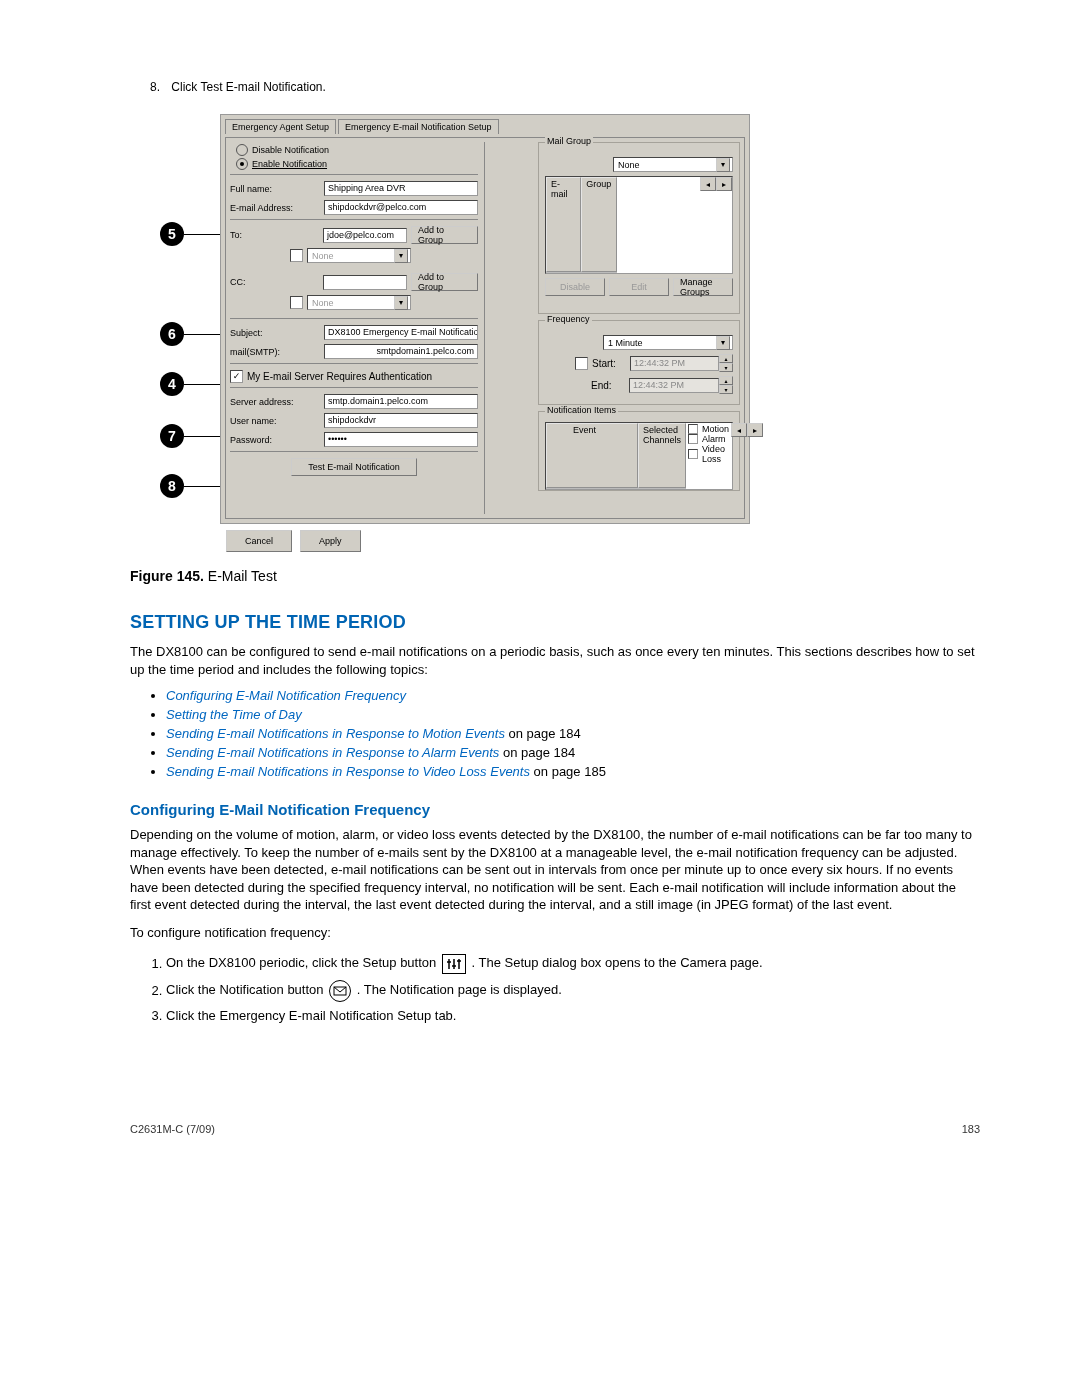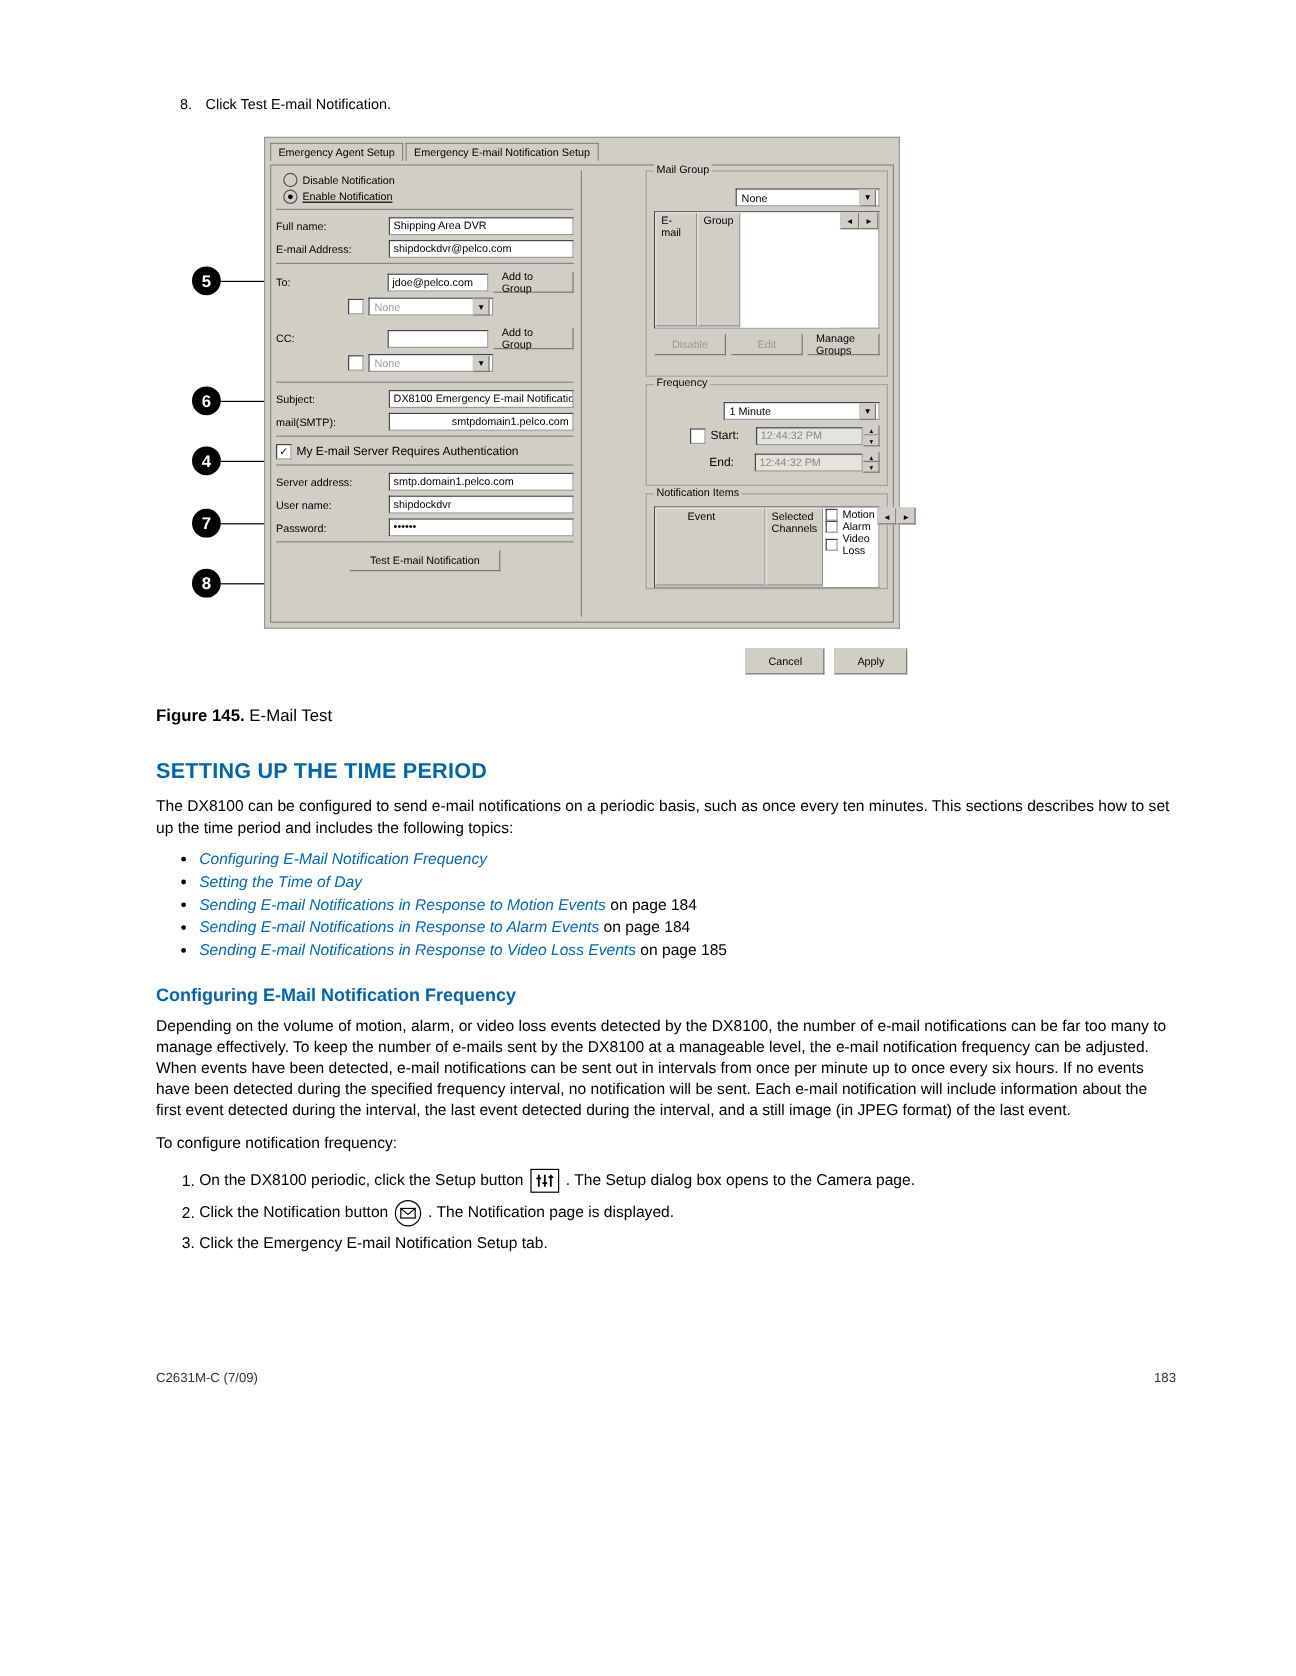--- a/index.html
+++ b/index.html
@@ -198,23 +198,23 @@
   .mail-table .body { flex: 1; background: #fff; }
   .scrollbar-h {
     height: 14px;
     background: #d9d7d2;
     display: flex;
     justify-content: space-between;
   }
   .scrollbar-h .sbtn { width: 14px; background: #d1cec6; border: 1px outset #ccc; display:flex; align-items:center; justify-content:center; font-size:8px;}
   .footer-btns {
     display: flex;
-    justify-content: flex-end;
+    justify-content: flex-start;
     gap: 8px;
-    padding: 16px 6px;
+    padding: 6px 6px;
   }
   .figcap {
     text-align: left;
     font-size: 14px;
     margin: 10px 0 28px 0;
   }
   .figcap b { font-weight: bold; }
   h2.section {
     color: #0064b3;
     font-family: "Arial Black", Arial, sans-serif;

